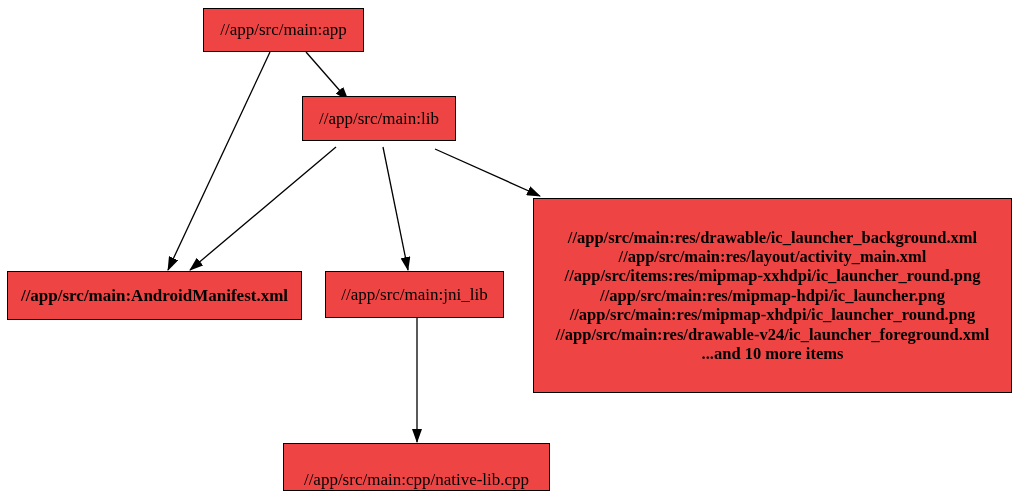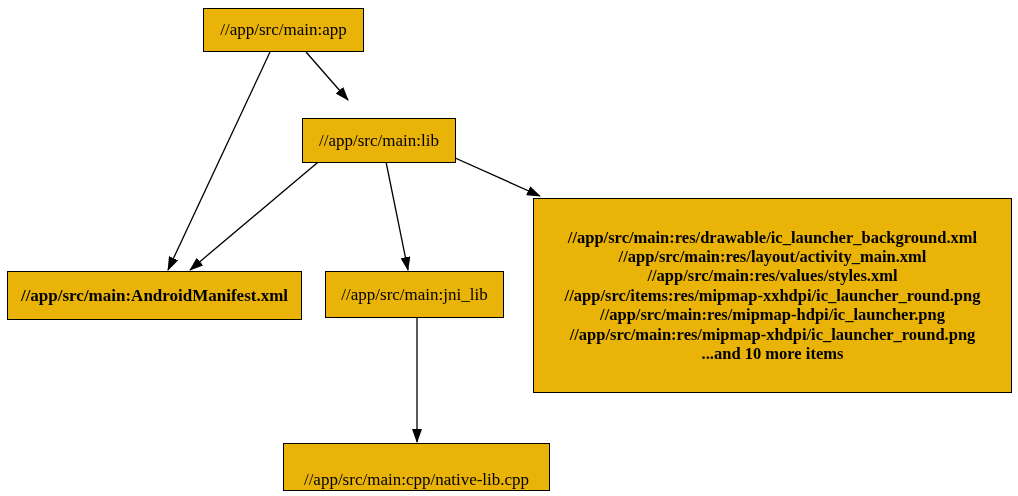--- a/index.html
+++ b/index.html
@@ -20,37 +20,37 @@
     position: absolute;
     left: 0;
     top: 0;
     width: 1018px;
     height: 496px;
   }
   .node {
     position: absolute;
     box-sizing: border-box;
     border: 1.5px solid #000000;
-    background: #eab308;
+    background: #ef4444;
     display: flex;
     align-items: center;
     justify-content: center;
     text-align: center;
     font-size: 17px;
     white-space: nowrap;
   }
   .node.multi {
     flex-direction: column;
     line-height: 19.4px;
     font-size: 16.5px;
     font-weight: bold;
   }
   
   #node-app        { left: 203px; top:   8px; width: 161px; height: 44px; }
-  #node-lib        { left: 302px; top: 118px; width: 154px; height: 45px; }
+  #node-lib        { left: 302px; top: 96px; width: 154px; height: 45px; }
   #node-manifest   { left:   7px; top: 271px; width: 295px; height: 49px; font-weight: bold; }
   #node-jni-lib    { left: 325px; top: 271px; width: 179px; height: 47px; }
   #node-resources  { left: 533px; top: 198px; width: 479px; height: 195px; }
   #node-native-lib { left: 283px; top: 443px; width: 267px; height: 48px; align-items: flex-end; }
 </style>
 </head>
 <body>
 
 <div class="canvas">
 
@@ -82,24 +82,24 @@
     <span>//app/src/main:AndroidManifest.xml</span>
   </div>
 
   <div class="node" id="node-jni-lib">
     <span>//app/src/main:jni_lib</span>
   </div>
 
   <div class="node multi" id="node-resources">
     <span>//app/src/main:res/drawable/ic_launcher_background.xml</span>
     <span>//app/src/main:res/layout/activity_main.xml</span>
-    <span>//app/src/main:res/values/styles.xml</span>
     <span>//app/src/items:res/mipmap-xxhdpi/ic_launcher_round.png</span>
     <span>//app/src/main:res/mipmap-hdpi/ic_launcher.png</span>
     <span>//app/src/main:res/mipmap-xhdpi/ic_launcher_round.png</span>
+    <span>//app/src/main:res/drawable-v24/ic_launcher_foreground.xml</span>
     <span>...and 10 more items</span>
   </div>
 
   <div class="node" id="node-native-lib">
     <span>//app/src/main:cpp/native-lib.cpp</span>
   </div>
 
 </div>
 
 </body></html>

